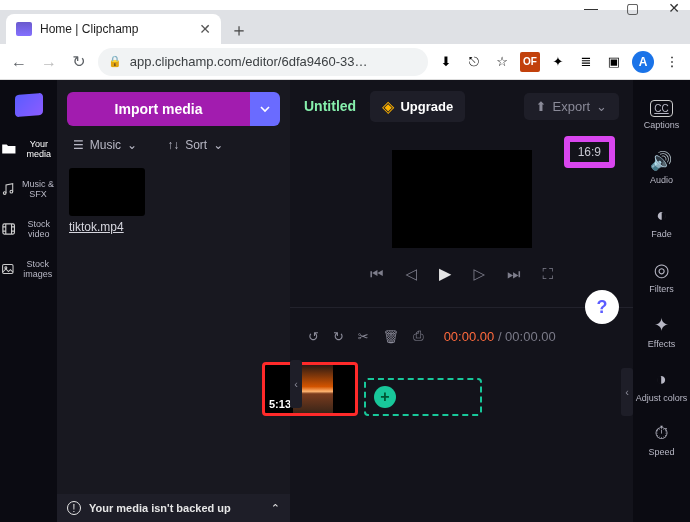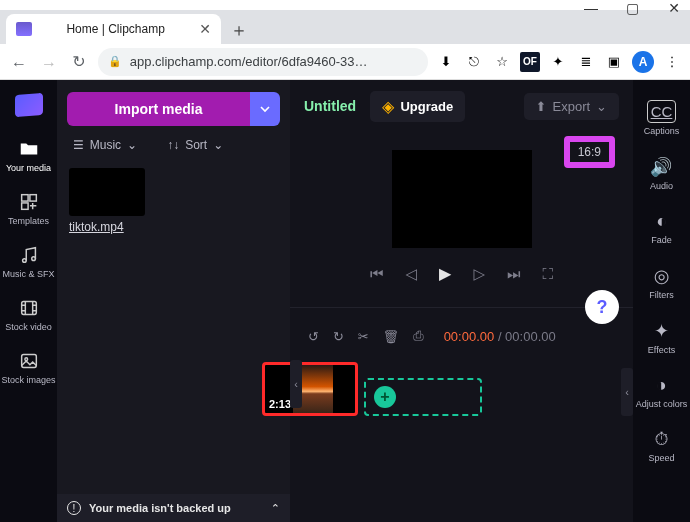--- a/index.html
+++ b/index.html
@@ -1,36 +1,36 @@
 <!DOCTYPE html>
 <html><head>
 <meta charset="utf-8">
 <style>
 * { box-sizing: border-box; margin: 0; padding: 0; font-family: 'Segoe UI', Arial, sans-serif; }
 body { width: 690px; height: 522px; background: #fff; overflow: hidden; }
 .titlebar { height: 10px; background: #fff; display: flex; justify-content: flex-end; padding-right: 10px; gap: 30px; }
 .titlebar span { width: 12px; text-align: center; font-size: 14px; color: #333; cursor: default; }
 .tabstrip { height: 34px; background: #dfe1e5; display: flex; align-items: flex-end; padding-left: 6px; }
-.tab { display: flex; align-items: center; background: #fff; border-radius: 8px 8px 0 0; height: 30px; padding: 0 10px; width: 215px; gap: 8px; text-align: center; }
+.tab { display: flex; align-items: center; background: #fff; border-radius: 8px 8px 0 0; height: 30px; padding: 0 10px; width: 215px; gap: 8px; }
 .tab .favicon { width: 16px; height: 14px; background: linear-gradient(#6a5acd,#8470ff); border-radius: 2px; }
 .tab .tabtitle { font-size: 12px; color: #222; flex: 1; white-space: nowrap; overflow: hidden; }
 .tab .closex { font-size: 14px; color: #555; }
 .newtab { width: 28px; height: 28px; display: flex; align-items: center; justify-content: center; font-size: 18px; color: #444; margin-left: 4px; }
 .addrbar { height: 36px; background: #fff; display: flex; align-items: center; padding: 0 8px; gap: 8px; border-bottom: 1px solid #ddd; }
 .navbtn { color: #5f6368; font-size: 16px; width: 22px; text-align: center; }
 .navbtn.dim { color: #bdbdbd; }
 .omnibox { flex: 1; height: 28px; background: #f1f3f4; border-radius: 14px; display: flex; align-items: center; padding: 0 10px; gap: 8px; font-size: 13px; color: #3c4043; }
 .omnibox .lock { font-size: 11px; }
 .ext { width: 20px; height: 20px; display: flex; align-items: center; justify-content: center; font-size: 13px; }
-.ext.red { background: #0f172a; color: #fff; font-size: 10px; font-weight: bold; border-radius: 2px; }
+.ext.red { background: #c2410c; color: #fff; font-size: 10px; font-weight: bold; border-radius: 2px; }
 .avatar-c { width: 22px; height: 22px; border-radius: 50%; background: #1a73e8; color: #fff; display: flex; align-items: center; justify-content: center; font-size: 12px; font-weight: bold; }
 .app { height: 442px; background: #0e0e14; display: flex; color: #e6e6e6; position: relative; }
 .leftnav { width: 57px; background: #0b0b12; display: flex; flex-direction: column; align-items: center; padding-top: 14px; gap: 6px; }
 .leftnav .logo { width: 28px; height: 22px; background: linear-gradient(135deg,#5b5cff,#8b5cff); border-radius: 4px; margin-bottom: 10px; transform: skewY(-5deg); }
-.leftnav .item { width: 100%; display: flex; flex-direction: column; align-items: center; padding: 6px 0; gap: 3px; cursor: pointer; }
+.leftnav .item { width: 100%; display: flex; flex-direction: row; align-items: center; padding: 6px 0; gap: 3px; cursor: pointer; }
 .leftnav .item svg, .leftnav .item .icn { width: 22px; height: 22px; color: #e6e6e6; }
 .leftnav .item .lbl { font-size: 9px; line-height: 10px; text-align: center; color: #b8b8c5; }
 .leftnav .item.active .lbl { color: #fff; }
 .mediapanel { width: 233px; background: #181820; display: flex; flex-direction: column; }
 .import-row { display: flex; padding: 12px 10px 8px 10px; gap: 0; }
 .import-btn { flex: 1; background: #a21caf; color: #fff; border-radius: 6px 0 0 6px; height: 34px; display: flex; align-items: center; justify-content: center; font-size: 14px; font-weight: 600; }
 .import-drop { width: 30px; background: #6a6bff; border-radius: 0 6px 6px 0; display: flex; align-items: center; justify-content: center; color: #fff; }
 .filter-row { display: flex; gap: 30px; padding: 4px 16px 10px 16px; }
 .fcontrol { display: flex; align-items: center; gap: 6px; font-size: 12px; color: #b8b8c5; cursor: pointer; }
 .thumb { width: 76px; height: 48px; background: #000; margin: 6px 0 4px 12px; border-radius: 3px; }
@@ -111,29 +111,20 @@
   <div class="leftnav">
     <div class="logo"></div>
     <div class="item active">
       <svg class="icn" viewBox="0 0 24 24" fill="#fff">
           <path d="M3 6h6l2 2h10v10H3z"></path>
         </svg>
       <div class="lbl">Your media</div>
     </div>
     <div class="item">
       <svg class="icn" viewBox="0 0 24 24" fill="none" stroke="#ccc" stroke-width="1.6">
-          <rect x="4" y="4" width="7" height="7"></rect>
-          <rect x="13" y="4" width="7" height="7"></rect>
-          <rect x="4" y="13" width="7" height="7"></rect>
-          <path d="M16 13v7M13 16h7"></path>
-        </svg>
-      <div class="lbl">Templates</div>
-    </div>
-    <div class="item">
-      <svg class="icn" viewBox="0 0 24 24" fill="none" stroke="#ccc" stroke-width="1.6">
           <path d="M9 18V6l10-2v12"></path>
           <circle cx="7" cy="18" r="2"></circle>
           <circle cx="17" cy="16" r="2"></circle>
         </svg>
       <div class="lbl">Music &amp; SFX</div>
     </div>
     <div class="item">
       <svg class="icn" viewBox="0 0 24 24" fill="none" stroke="#ccc" stroke-width="1.6">
           <rect x="4" y="5" width="16" height="14" rx="2"></rect>
           <path d="M8 5v14M16 5v14M4 9h4M4 15h4M16 9h4M16 15h4"></path>
@@ -208,31 +199,31 @@
       <span class="tc">⎙</span>
       <span class="tc time">
         <span class="cur">00:00.00</span>
         <span class="tot"> / </span><span class="tot">00:00.00</span>
       </span>
     </div>
 
     <div class="timeline">
       <div class="clip">
         <div class="sunset"></div>
-        <div class="dur">2:13</div>
+        <div class="dur">5:13</div>
       </div>
       <div class="dropzone">
         <div class="plus">+</div>
       </div>
     </div>
   </div>
 
   <div class="rightnav">
     <div class="ritem">
-      <span class="icn" style="border:1.5px solid #ccc;border-radius:4px;font-size:15px;padding:2px 3px;text-decoration:underline;">CC</span>
+      <span class="icn" style="border:1.5px solid #ccc;border-radius:4px;font-size:10px;padding:2px 3px;text-decoration:underline;">CC</span>
       <span class="lbl">Captions</span>
     </div>
     <div class="ritem">
       <span class="icn">🔊</span>
       <span class="lbl">Audio</span>
     </div>
     <div class="ritem">
       <span class="icn">◐</span>
       <span class="lbl">Fade</span>
     </div>

